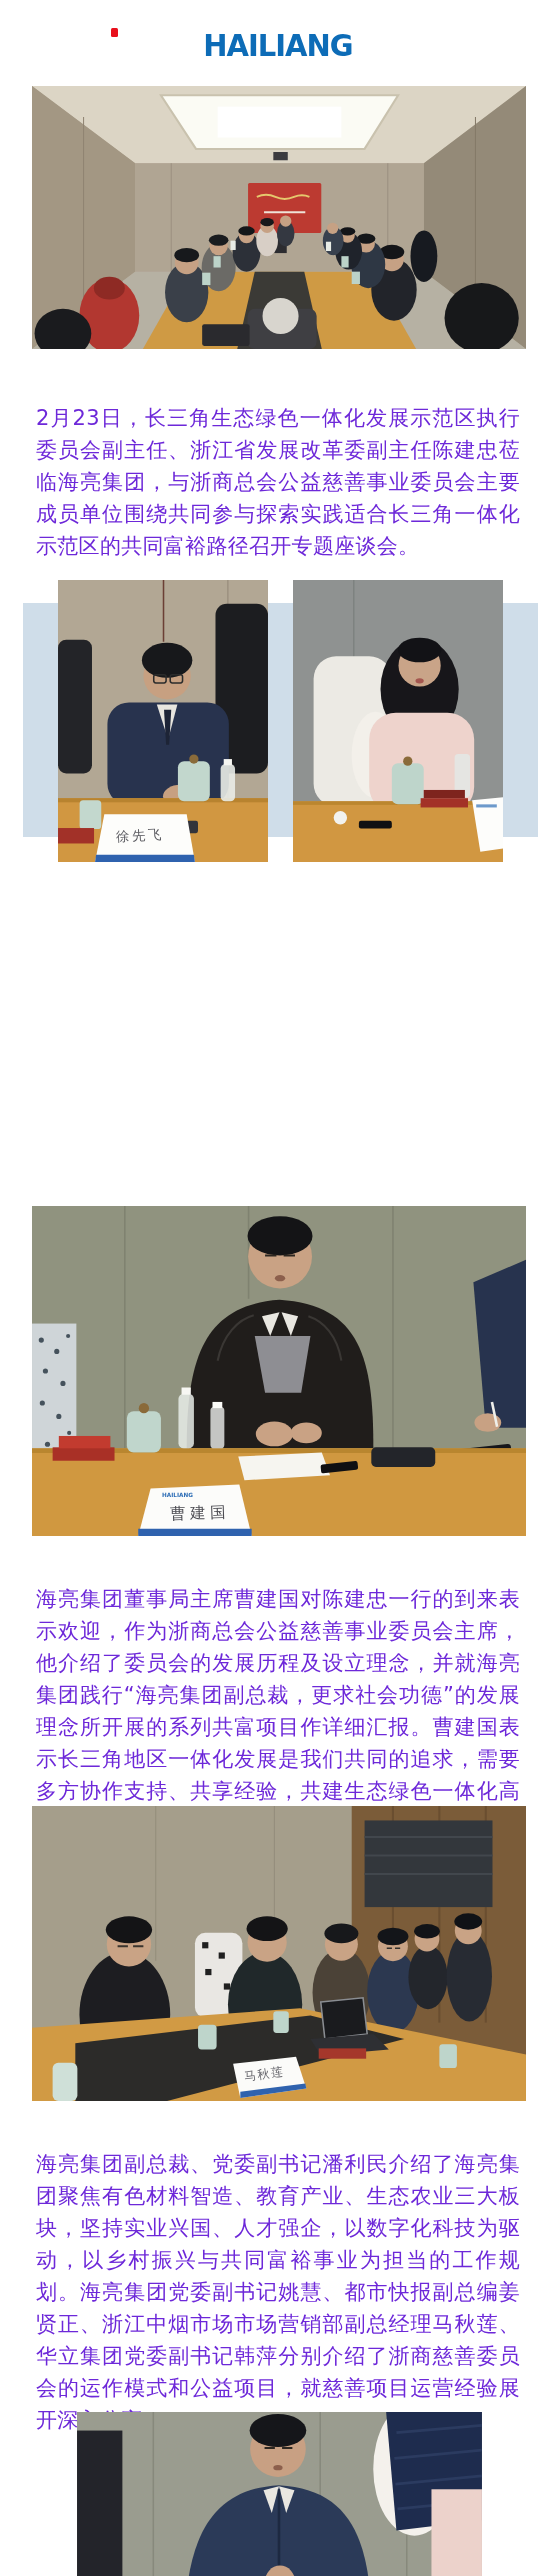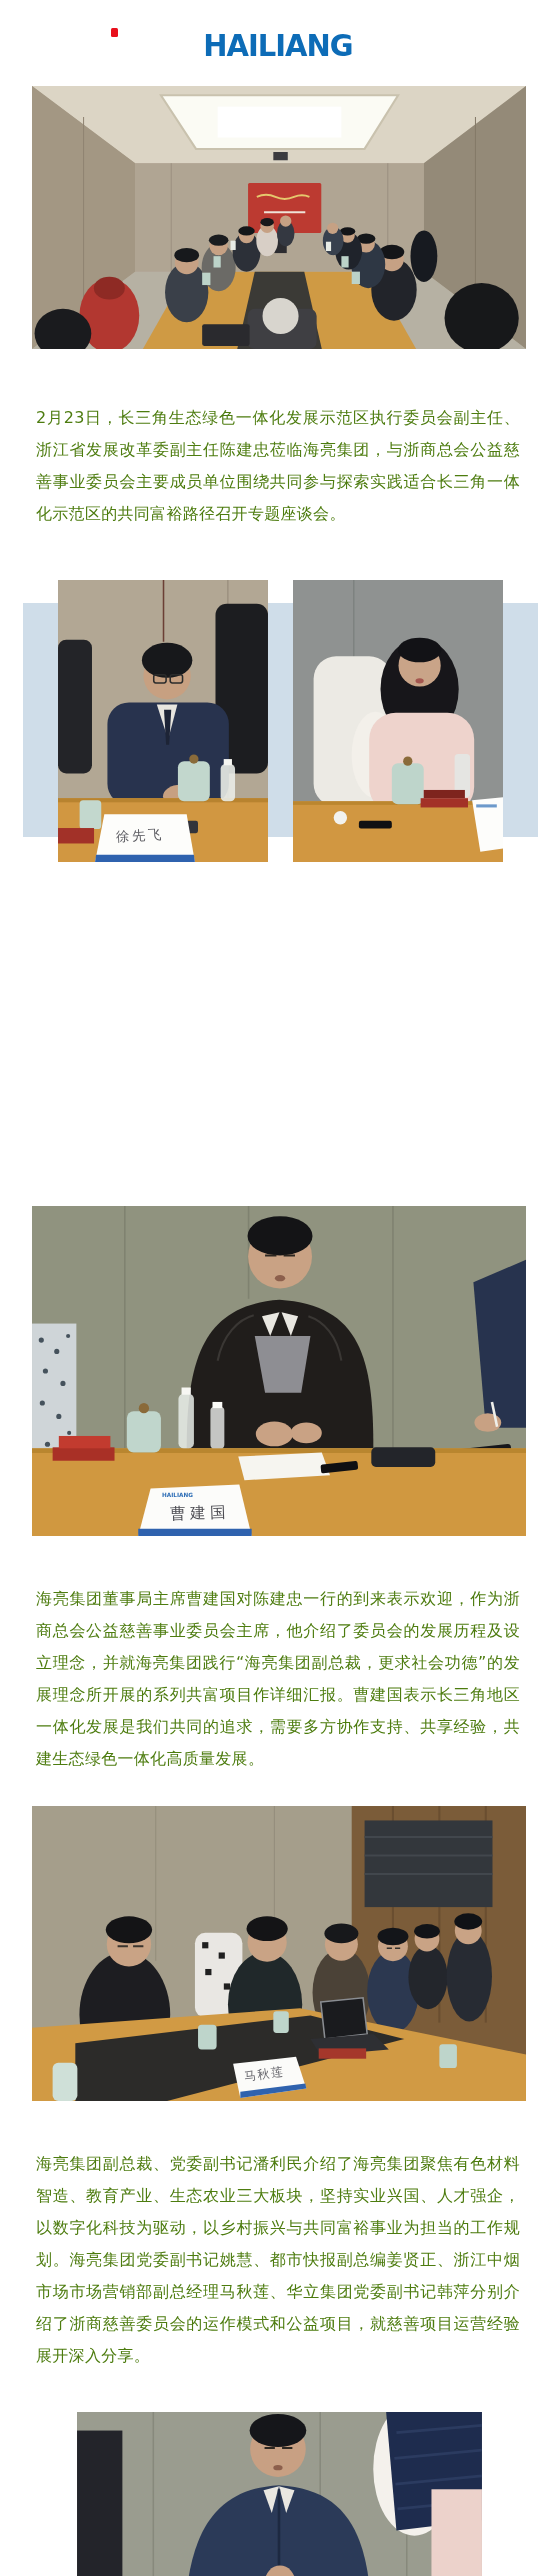--- a/index.html
+++ b/index.html
@@ -7,22 +7,22 @@
         font-family:"DejaVu Sans","Liberation Sans",sans-serif;}
   
   .hl-logo{position:absolute;left:0;right:0;text-align:center;}
   .hl-logo .word{display:inline-block;position:relative;font-weight:700;color:var(--logo_blue,#0d6cb7);
         letter-spacing:-1px;line-height:1;transform:scaleY(1.05);}
   .hl-logo .dot{position:absolute;background:var(--logo_red,#e8101c);border-radius:1.5px;}
   .logo-header{top:32px;}
   .logo-header .word{font-size:29px;}
   .logo-header .dot{width:6.7px;height:8.8px;left:20%;top:-4.1px;}
   
-  .para{position:absolute;left:36px;width:484px;margin:0;font-size:16px;line-height:32px;
-        color:#4d7c0f;text-align:justify;letter-spacing:0.3px;font-weight:400;}
+  .para{position:absolute;left:36px;width:484px;margin:0;font-size:21px;line-height:32px;
+        color:#6d28d9;text-align:justify;letter-spacing:0.3px;font-weight:400;}
   
   .photo{position:absolute;overflow:hidden;background:#888;}
   .photo svg{display:block;}
   .band{position:absolute;left:23px;top:603px;width:515px;height:234px;background:var(--portrait_band,#cfdde9);}
   .cardtxt{position:absolute;font-weight:500;white-space:nowrap;}
   .chiptxt{position:absolute;font-weight:700;color:#2f6fb7;white-space:nowrap;}
 </style>
 </head>
 <body>
 

